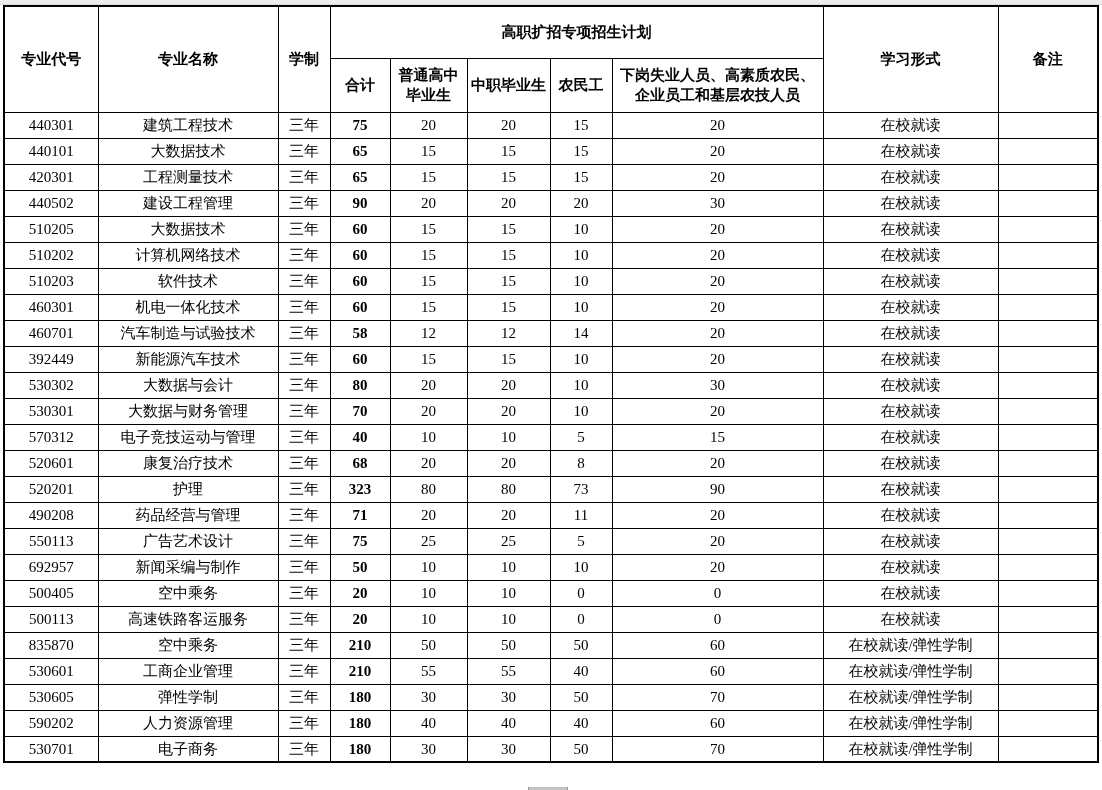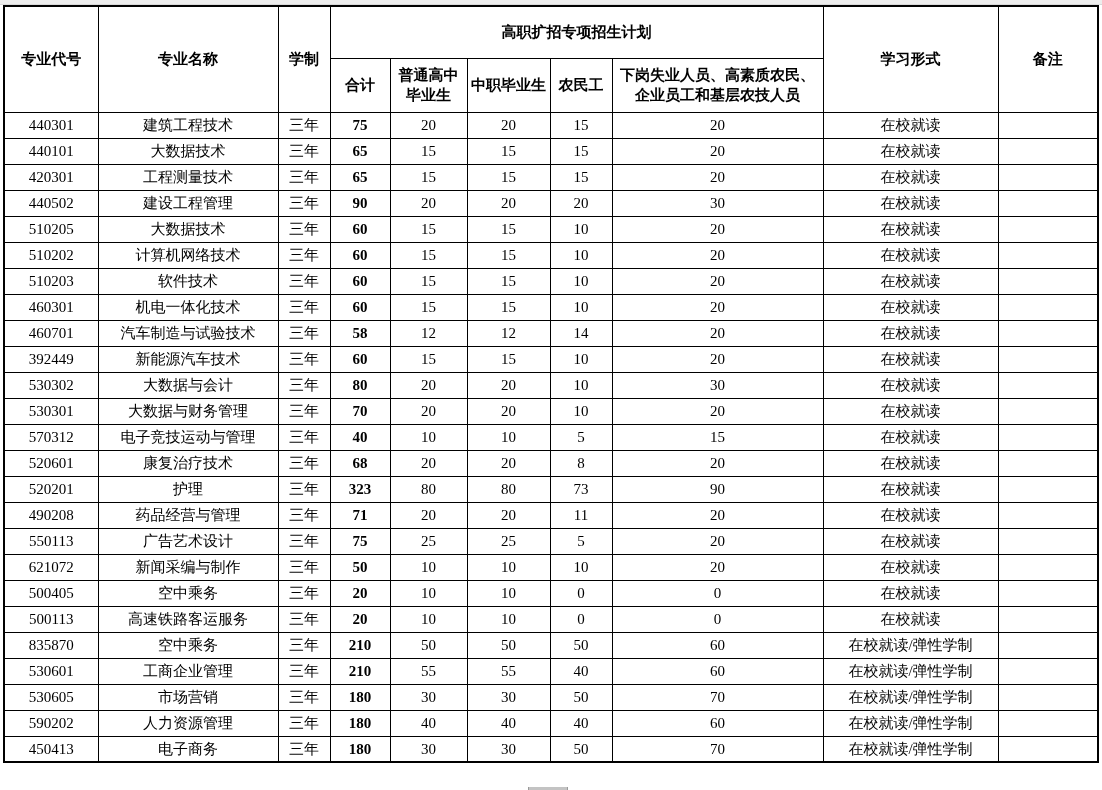--- a/index.html
+++ b/index.html
@@ -301,21 +301,21 @@
           <td>三年</td>
           <td class="total-col">75</td>
           <td>25</td>
           <td>25</td>
           <td>5</td>
           <td>20</td>
           <td>在校就读</td>
           <td></td>
         </tr>
         <tr class="data-row">
-          <td>621072</td>
+          <td>692957</td>
           <td>新闻采编与制作</td>
           <td>三年</td>
           <td class="total-col">50</td>
           <td>10</td>
           <td>10</td>
           <td>10</td>
           <td>20</td>
           <td>在校就读</td>
           <td></td>
         </tr>
@@ -362,21 +362,21 @@
           <td class="total-col">210</td>
           <td>55</td>
           <td>55</td>
           <td>40</td>
           <td>60</td>
           <td>在校就读/弹性学制</td>
           <td></td>
         </tr>
         <tr class="data-row">
           <td>530605</td>
-          <td>市场营销</td>
+          <td>弹性学制</td>
           <td>三年</td>
           <td class="total-col">180</td>
           <td>30</td>
           <td>30</td>
           <td>50</td>
           <td>70</td>
           <td>在校就读/弹性学制</td>
           <td></td>
         </tr>
         <tr class="data-row">
@@ -385,21 +385,21 @@
           <td>三年</td>
           <td class="total-col">180</td>
           <td>40</td>
           <td>40</td>
           <td>40</td>
           <td>60</td>
           <td>在校就读/弹性学制</td>
           <td></td>
         </tr>
         <tr class="data-row">
-          <td>450413</td>
+          <td>530701</td>
           <td>电子商务</td>
           <td>三年</td>
           <td class="total-col">180</td>
           <td>30</td>
           <td>30</td>
           <td>50</td>
           <td>70</td>
           <td>在校就读/弹性学制</td>
           <td></td>
         </tr>

